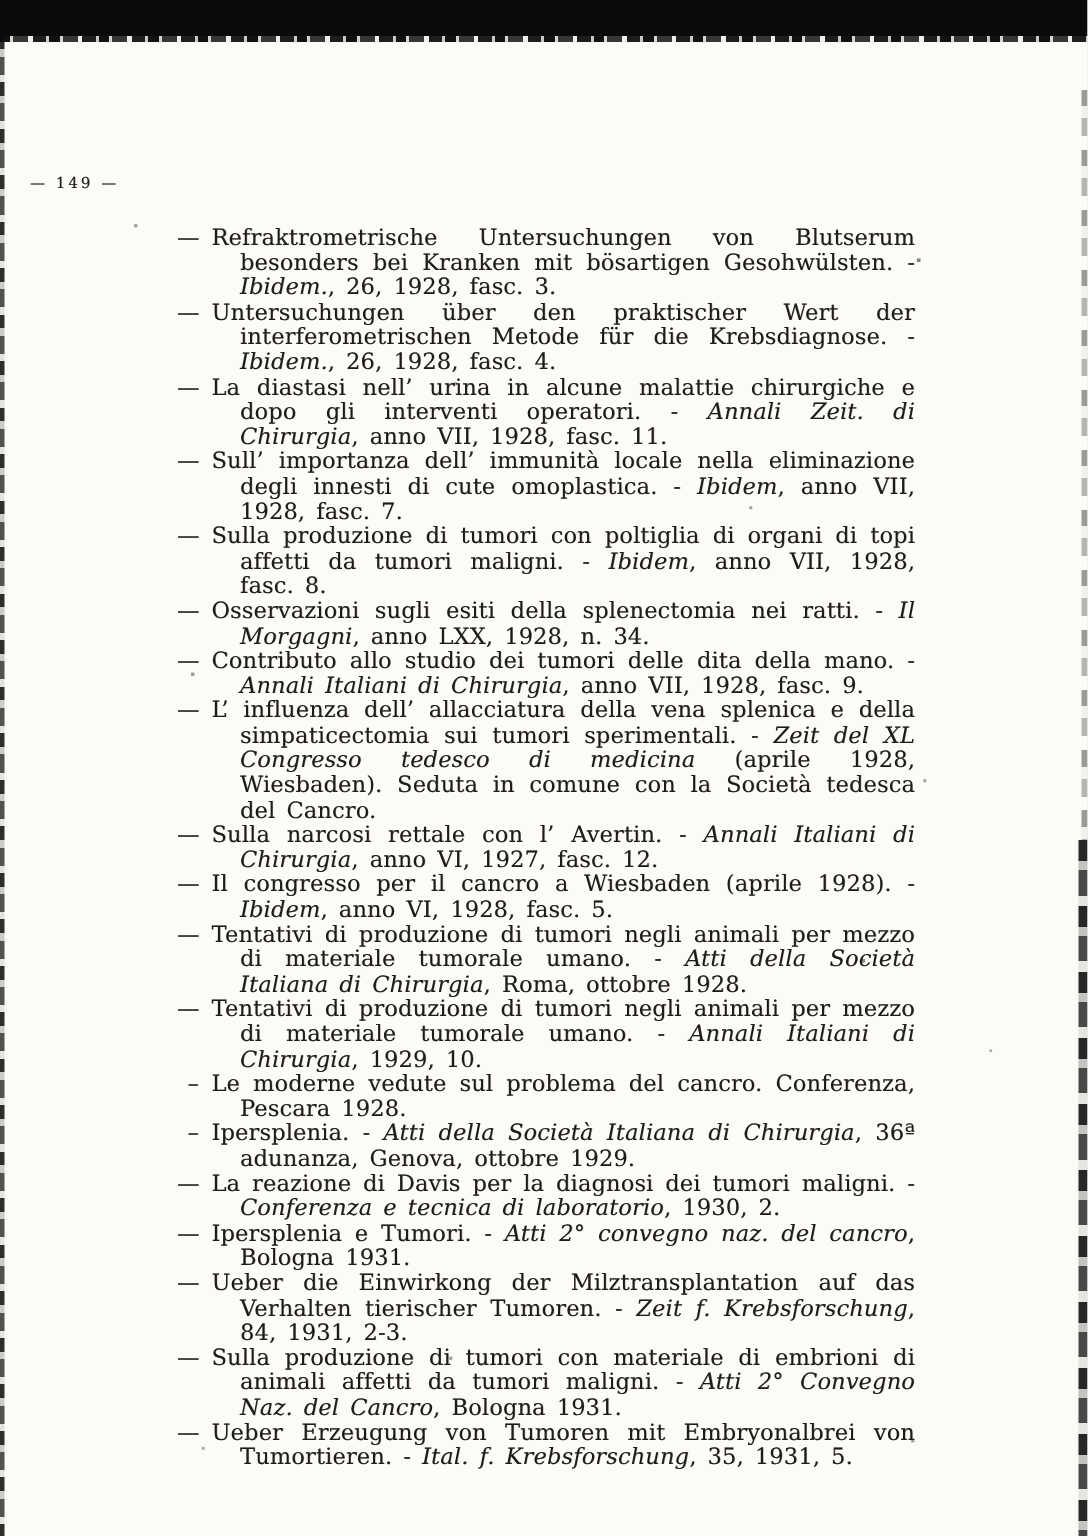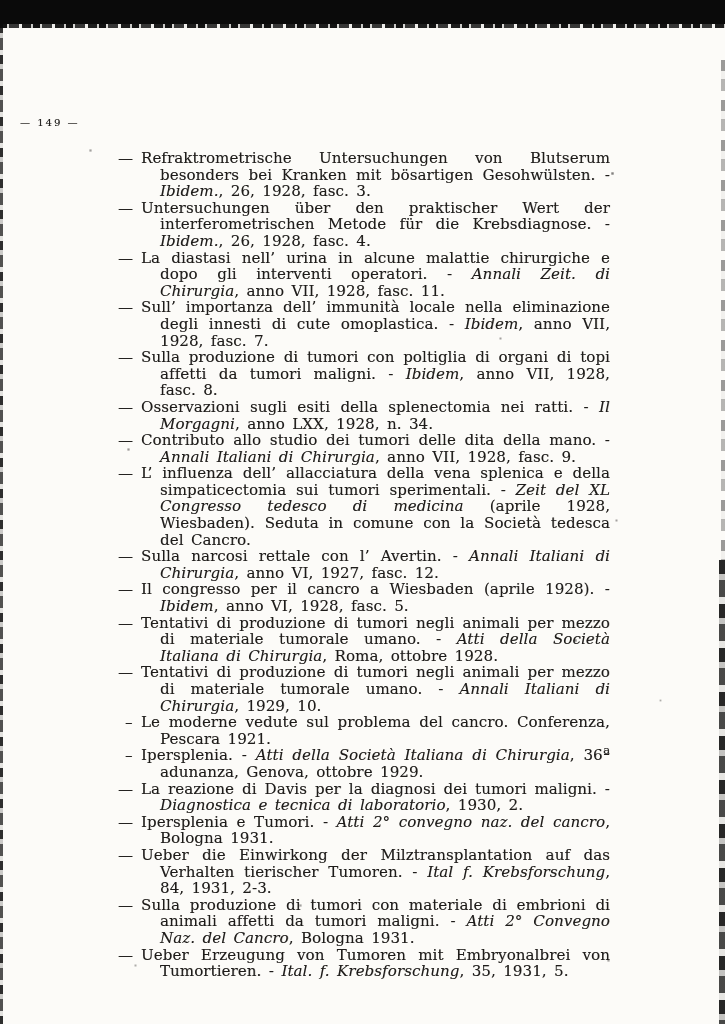--- a/index.html
+++ b/index.html
@@ -116,21 +116,21 @@
       <div class="entry"><span class="marker">—</span><span class="etext">La diastasi nell’ urina in alcune malattie chirurgiche e dopo gli interventi operatori. - <i>Annali Zeit. di Chirurgia</i>, anno VII, 1928, fasc. 11.</span></div>
       <div class="entry"><span class="marker">—</span><span class="etext">Sull’ importanza dell’ immunità locale nella eliminazione degli innesti di cute omoplastica. - <i>Ibidem</i>, anno VII, 1928, fasc. 7.</span></div>
       <div class="entry"><span class="marker">—</span><span class="etext">Sulla produzione di tumori con poltiglia di organi di topi affetti da tumori maligni. - <i>Ibidem</i>, anno VII, 1928, fasc. 8.</span></div>
       <div class="entry"><span class="marker">—</span><span class="etext">Osservazioni sugli esiti della splenectomia nei ratti. - <i>Il Morgagni</i>, anno LXX, 1928, n. 34.</span></div>
       <div class="entry"><span class="marker">—</span><span class="etext">Contributo allo studio dei tumori delle dita della mano. - <i>Annali Italiani di Chirurgia</i>, anno VII, 1928, fasc. 9.</span></div>
       <div class="entry"><span class="marker">—</span><span class="etext">L’ influenza dell’ allacciatura della vena splenica e della simpaticectomia sui tumori sperimentali. - <i>Zeit del XL Congresso tedesco di medicina</i> (aprile 1928, Wiesbaden). Seduta in comune con la Società tedesca del Cancro.</span></div>
       <div class="entry"><span class="marker">—</span><span class="etext">Sulla narcosi rettale con l’ Avertin. - <i>Annali Italiani di Chirurgia</i>, anno VI, 1927, fasc. 12.</span></div>
       <div class="entry"><span class="marker">—</span><span class="etext">Il congresso per il cancro a Wiesbaden (aprile 1928). - <i>Ibidem</i>, anno VI, 1928, fasc. 5.</span></div>
       <div class="entry"><span class="marker">—</span><span class="etext">Tentativi di produzione di tumori negli animali per mezzo di materiale tumorale umano. - <i>Atti della Società Italiana di Chirurgia</i>, Roma, ottobre 1928.</span></div>
       <div class="entry"><span class="marker">—</span><span class="etext">Tentativi di produzione di tumori negli animali per mezzo di materiale tumorale umano. - <i>Annali Italiani di Chirurgia</i>, 1929, 10.</span></div>
-      <div class="entry"><span class="marker short">–</span><span class="etext">Le moderne vedute sul problema del cancro. Conferenza, Pescara 1921.</span></div>
+      <div class="entry"><span class="marker short">–</span><span class="etext">Le moderne vedute sul problema del cancro. Conferenza, Pescara 1928.</span></div>
       <div class="entry"><span class="marker short">–</span><span class="etext">Ipersplenia. - <i>Atti della Società Italiana di Chirurgia</i>, 36ª adunanza, Genova, ottobre 1929.</span></div>
-      <div class="entry"><span class="marker">—</span><span class="etext">La reazione di Davis per la diagnosi dei tumori maligni. - <i>Diagnostica e tecnica di laboratorio</i>, 1930, 2.</span></div>
+      <div class="entry"><span class="marker">—</span><span class="etext">La reazione di Davis per la diagnosi dei tumori maligni. - <i>Conferenza e tecnica di laboratorio</i>, 1930, 2.</span></div>
       <div class="entry"><span class="marker">—</span><span class="etext">Ipersplenia e Tumori. - <i>Atti 2° convegno naz. del cancro</i>, Bologna 1931.</span></div>
-      <div class="entry"><span class="marker">—</span><span class="etext">Ueber die Einwirkong der Milztransplantation auf das Verhalten tierischer Tumoren. - <i>Ital f. Krebsforschung</i>, 84, 1931, 2-3.</span></div>
+      <div class="entry"><span class="marker">—</span><span class="etext">Ueber die Einwirkong der Milztransplantation auf das Verhalten tierischer Tumoren. - <i>Zeit f. Krebsforschung</i>, 84, 1931, 2-3.</span></div>
       <div class="entry"><span class="marker">—</span><span class="etext">Sulla produzione di tumori con materiale di embrioni di animali affetti da tumori maligni. - <i>Atti 2° Convegno Naz. del Cancro</i>, Bologna 1931.</span></div>
       <div class="entry"><span class="marker">—</span><span class="etext">Ueber Erzeugung von Tumoren mit Embryonalbrei von Tumortieren. - <i>Ital. f. Krebsforschung</i>, 35, 1931, 5.</span></div>
     </div>
 </div>
 
 </body></html>

